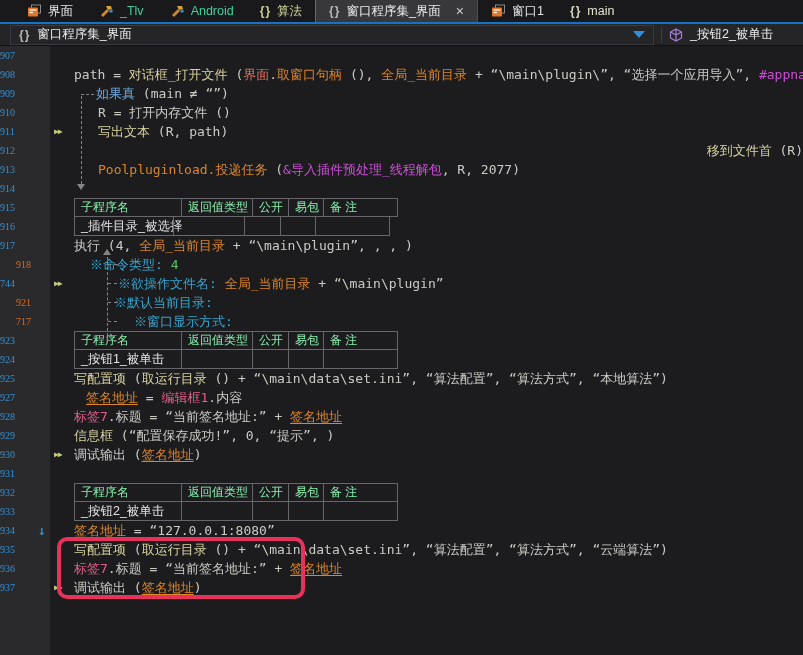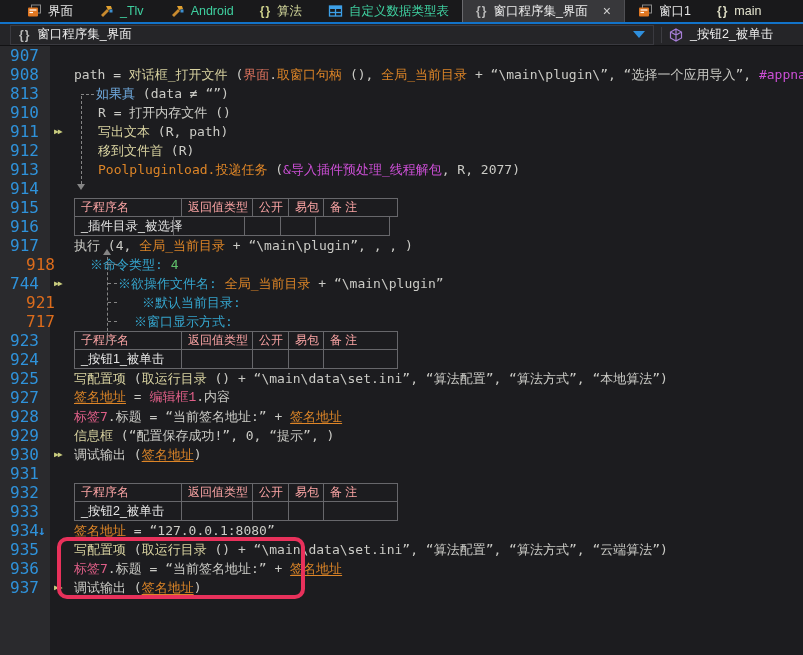--- a/index.html
+++ b/index.html
@@ -26,21 +26,21 @@
   .spacer { flex:1; }
   .tri-down { width:0; height:0; border-left:6px solid transparent;
     border-right:6px solid transparent; border-top:7px solid #2f8fdd; }
   .nav-div { width:1px; height:16px; background:#3d3d42; margin:0 7px; }
   .nav-right { display:flex; align-items:center; gap:7px; color:#ececec; font-size:12.5px; }
 
   
   #code { position:relative; height:609px; background:#1c1c1f; overflow:hidden; }
   .gutterbg { position:absolute; left:0; top:0; width:50px; height:100%; background:#2a2a2d; }
   .row { position:relative; height:19px; display:flex; align-items:center; white-space:pre; }
-  .num { width:50px; flex:0 0 50px; padding-left:10px; color:#2f92da; font-size:16px; }
+  .num { width:50px; flex:0 0 50px; color:#2f92da; font-size:10px;font-family:Liberation Serif, serif; }
   .num.orange { color:#dd6c1c;margin-left:16px; }
   .mk { width:24px; flex:0 0 24px; text-align:left; }
   .mk.run { color:#c9cc7e; font-size:8px; letter-spacing:-1px; padding-left:4px; }
   .mk.down { color:#2f8fdd; font-size:13px; font-weight:bold; position:relative; left:-12px; }
   .ct { font-size:13px; line-height:19px; overflow:hidden; white-space:pre; flex:1; }
   .p  { color:#cbcbc6; }
   .fn { color:#d8d2a0; }
   .kw { color:#6fa9dd; }
   .obj{ color:#e0755f; }
   .g  { color:#dd8527; }
@@ -48,21 +48,21 @@
   .ctl{ color:#e05f88; }
   .k  { color:#cb4fd5; }
   .c  { color:#35a5cd; }
   .v  { color:#5fc06a; }
 
   
   .tbl { display:flex; }
   .cell { display:inline-flex; align-items:center; height:19px; padding-left:6px;
     border:1px solid #67676b; font-family:"Liberation Sans",sans-serif; }
   .cell + .cell { margin-left:-1px; }
-  .cell.th { color:#fca5a5; font-size:12px; }
+  .cell.th { color:#86efac; font-size:12px; }
   .cell.td { border-top:none; color:#e4e4e4; font-size:12.5px; }
 
   
   .gv { position:absolute; border-left:1px dashed #858585; width:0; }
   .gh { position:absolute; border-top:1px dashed #858585; height:0; }
   .tri-d { position:absolute; width:0; height:0; border-left:4px solid transparent;
     border-right:4px solid transparent; border-top:6px solid #858585; }
   .tri-u { position:absolute; width:0; height:0; border-left:4px solid transparent;
     border-right:4px solid transparent; border-bottom:6px solid #858585; }
 
@@ -98,29 +98,20 @@
           <path d="M2 11 L8 5 L10 7 L4 13 Z" fill="#c98a2e"></path>
           <path d="M7 2 L12 2 L13 5 L9 6 Z" fill="#e0a030"></path>
           <rect x="10.5" y="5.5" width="3" height="3" fill="#3d8fd0"></rect>
         </svg>
         <span style="color: rgb(63, 208, 160);">Android</span>
       </div>
       <div class="tab">
         <span class="braces" style="color: rgb(205, 208, 138);">{}</span>
         <span style="color: rgb(212, 216, 156);">算法</span>
       </div>
-      <div class="tab">
-        <svg width="15" height="14" viewBox="0 0 15 14">
-          <rect x="1.5" y="2" width="12" height="10" fill="none" stroke="#3da0e8" stroke-width="1.3"></rect>
-          <rect x="1.5" y="2" width="12" height="3" fill="#3da0e8"></rect>
-          <line x1="7.5" y1="5" x2="7.5" y2="12" stroke="#3da0e8" stroke-width="1.3"></line>
-          <line x1="1.5" y1="8.5" x2="13.5" y2="8.5" stroke="#3da0e8" stroke-width="1.3"></line>
-        </svg>
-        <span style="color: rgb(63, 208, 160);">自定义数据类型表</span>
-      </div>
       <div class="tab active">
         <span class="braces" style="color: rgb(184, 184, 184);">{}</span>
         <span style="color: rgb(236, 236, 236);">窗口程序集_界面</span>
         <span class="close">×</span>
       </div>
       <div class="tab">
         <svg width="15" height="14" viewBox="0 0 15 14">
           <rect x="4.5" y="1" width="9" height="8" fill="none" stroke="#8a8a8a"></rect>
           <rect x="1" y="3.5" width="10" height="9" rx="1" fill="#e07722"></rect>
           <line x1="2.5" y1="6" x2="9.5" y2="6" stroke="#fff" stroke-width="1.2"></line>
@@ -148,37 +139,37 @@
       </svg>
       <span>_按钮2_被单击</span>
     </div>
   </div>
 
   <div id="code">
     <div class="gutterbg"></div>
     <div id="lines">
         <div class="row"><span class="num">907</span><span class="mk"></span><span class="ct" style="margin-left: 0px;"></span></div>
         <div class="row"><span class="num">908</span><span class="mk"></span><span class="ct" style="margin-left: 0px;"><span class="p">path = </span><span class="fn">对话框_打开文件</span><span class="p"> (</span><span class="obj">界面</span><span class="p">.</span><span class="g">取窗口句柄</span><span class="p"> (), </span><span class="g">全局_当前目录</span><span class="p"> + “\main\plugin\”, “选择一个应用导入”, </span><span class="k">#appname</span></span></div>
-        <div class="row"><span class="num">813</span><span class="mk"></span><span class="ct" style="margin-left: 22px;"><span class="kw">如果真</span><span class="p"> (data ≠ “”)</span></span></div>
+        <div class="row"><span class="num">909</span><span class="mk"></span><span class="ct" style="margin-left: 22px;"><span class="kw">如果真</span><span class="p"> (main ≠ “”)</span></span></div>
         <div class="row"><span class="num">910</span><span class="mk"></span><span class="ct" style="margin-left: 24px;"><span class="p">R = 打开内存文件 ()</span></span></div>
         <div class="row"><span class="num">911</span><span class="mk run">▶▶</span><span class="ct" style="margin-left: 24px;"><span class="fn">写出文本</span><span class="p"> (R, path)</span></span></div>
-        <div class="row"><span class="num">912</span><span class="mk"></span><span class="ct" style="margin-left: 24px;"><span class="fn">移到文件首</span><span class="p"> (R)</span></span></div>
+        <div class="row"><span class="num">912</span><span class="mk"></span><span class="ct" style="margin-left: 24px; text-align: right;"><span class="fn">移到文件首</span><span class="p"> (R)</span></span></div>
         <div class="row"><span class="num">913</span><span class="mk"></span><span class="ct" style="margin-left: 24px;"><span class="g">Poolpluginload.投递任务</span><span class="p"> (</span><span class="k">&amp;导入插件预处理_线程解包</span><span class="p">, R, 2077)</span></span></div>
         <div class="row"><span class="num">914</span><span class="mk"></span><span class="ct" style="margin-left: 0px;"></span></div>
         <div class="row"><span class="num">915</span><span class="mk"></span><span class="ct tbl"><span class="cell th" style="width: 108px;">子程序名</span><span class="cell th" style="width: 72px;">返回值类型</span><span class="cell th" style="width: 37px;">公开</span><span class="cell th" style="width: 36px;">易包</span><span class="cell th" style="width: 75px;">备 注</span></span></div>
         <div class="row"><span class="num">916</span><span class="mk"></span><span class="ct tbl"><span class="cell td" style="width: 100px;">_插件目录_被选择</span><span class="cell td" style="width: 72px;"></span><span class="cell td" style="width: 37px;"></span><span class="cell td" style="width: 36px;"></span><span class="cell td" style="width: 75px;"></span></span></div>
         <div class="row"><span class="num">917</span><span class="mk"></span><span class="ct" style="margin-left: 0px;"><span class="p">执行 (4, </span><span class="g">全局_当前目录</span><span class="p"> + “\main\plugin”, , , )</span></span></div>
         <div class="row"><span class="num orange">918</span><span class="mk"></span><span class="ct" style=""><span class="c">※命令类型: </span><span class="v">4</span></span></div>
         <div class="row"><span class="num">744</span><span class="mk run">▶▶</span><span class="ct" style="margin-left: 44px;"><span class="c">※欲操作文件名: </span><span class="g">全局_当前目录</span><span class="p"> + “\main\plugin”</span></span></div>
-        <div class="row"><span class="num orange">921</span><span class="mk"></span><span class="ct" style="margin-left: 52px;"><span class="c">※默认当前目录: </span></span></div>
+        <div class="row"><span class="num orange">921</span><span class="mk"></span><span class="ct" style="margin-left: 24px;"><span class="c">※默认当前目录: </span></span></div>
         <div class="row"><span class="num orange">717</span><span class="mk"></span><span class="ct" style="margin-left: 44px;"><span class="c">※窗口显示方式: </span></span></div>
         <div class="row"><span class="num">923</span><span class="mk"></span><span class="ct tbl"><span class="cell th" style="width: 108px;">子程序名</span><span class="cell th" style="width: 72px;">返回值类型</span><span class="cell th" style="width: 37px;">公开</span><span class="cell th" style="width: 36px;">易包</span><span class="cell th" style="width: 75px;">备 注</span></span></div>
         <div class="row"><span class="num">924</span><span class="mk"></span><span class="ct tbl"><span class="cell td" style="width: 108px;">_按钮1_被单击</span><span class="cell td" style="width: 72px;"></span><span class="cell td" style="width: 37px;"></span><span class="cell td" style="width: 36px;"></span><span class="cell td" style="width: 75px;"></span></span></div>
         <div class="row"><span class="num">925</span><span class="mk"></span><span class="ct" style="margin-left: 0px;"><span class="fn">写配置项</span><span class="p"> (</span><span class="fn">取运行目录</span><span class="p"> () + “\main\data\set.ini”, “算法配置”, “算法方式”, “本地算法”)</span></span></div>
-        <div class="row"><span class="num">927</span><span class="mk"></span><span class="ct" style="margin-left: 0px; font-family: Liberation Mono, monospace;"><span class="gu">签名地址</span><span class="p"> = </span><span class="ctl">编辑框1</span><span class="p">.内容</span></span></div>
+        <div class="row"><span class="num">927</span><span class="mk"></span><span class="ct" style="margin-left: 12px;"><span class="gu">签名地址</span><span class="p"> = </span><span class="ctl">编辑框1</span><span class="p">.内容</span></span></div>
         <div class="row"><span class="num">928</span><span class="mk"></span><span class="ct" style="margin-left: 0px;"><span class="ctl">标签7</span><span class="p">.标题 = “当前签名地址:” + </span><span class="gu">签名地址</span></span></div>
         <div class="row"><span class="num">929</span><span class="mk"></span><span class="ct" style="margin-left: 0px;"><span class="fn">信息框</span><span class="p"> (“配置保存成功!”, 0, “提示”, )</span></span></div>
         <div class="row"><span class="num">930</span><span class="mk run">▶▶</span><span class="ct" style="margin-left: 0px;"><span class="p">调试输出 (</span><span class="gu">签名地址</span><span class="p">)</span></span></div>
         <div class="row"><span class="num">931</span><span class="mk"></span><span class="ct" style="margin-left: 0px;"></span></div>
         <div class="row"><span class="num">932</span><span class="mk"></span><span class="ct tbl"><span class="cell th" style="width: 108px;">子程序名</span><span class="cell th" style="width: 72px;">返回值类型</span><span class="cell th" style="width: 37px;">公开</span><span class="cell th" style="width: 36px;">易包</span><span class="cell th" style="width: 75px;">备 注</span></span></div>
         <div class="row"><span class="num">933</span><span class="mk"></span><span class="ct tbl"><span class="cell td" style="width: 108px;">_按钮2_被单击</span><span class="cell td" style="width: 72px;"></span><span class="cell td" style="width: 37px;"></span><span class="cell td" style="width: 36px;"></span><span class="cell td" style="width: 75px;"></span></span></div>
         <div class="row"><span class="num">934</span><span class="mk down">↓</span><span class="ct" style="margin-left: 0px;"><span class="gu">签名地址</span><span class="p"> = “127.0.0.1:8080”</span></span></div>
         <div class="row"><span class="num">935</span><span class="mk"></span><span class="ct" style="margin-left: 0px;"><span class="fn">写配置项</span><span class="p"> (</span><span class="fn">取运行目录</span><span class="p"> () + “\main\data\set.ini”, “算法配置”, “算法方式”, “云端算法”)</span></span></div>
         <div class="row"><span class="num">936</span><span class="mk"></span><span class="ct" style="margin-left: 0px;"><span class="ctl">标签7</span><span class="p">.标题 = “当前签名地址:” + </span><span class="gu">签名地址</span></span></div>
         <div class="row"><span class="num">937</span><span class="mk run">▶▶</span><span class="ct" style="margin-left: 0px;"><span class="p">调试输出 (</span><span class="gu">签名地址</span><span class="p">)</span></span></div>

